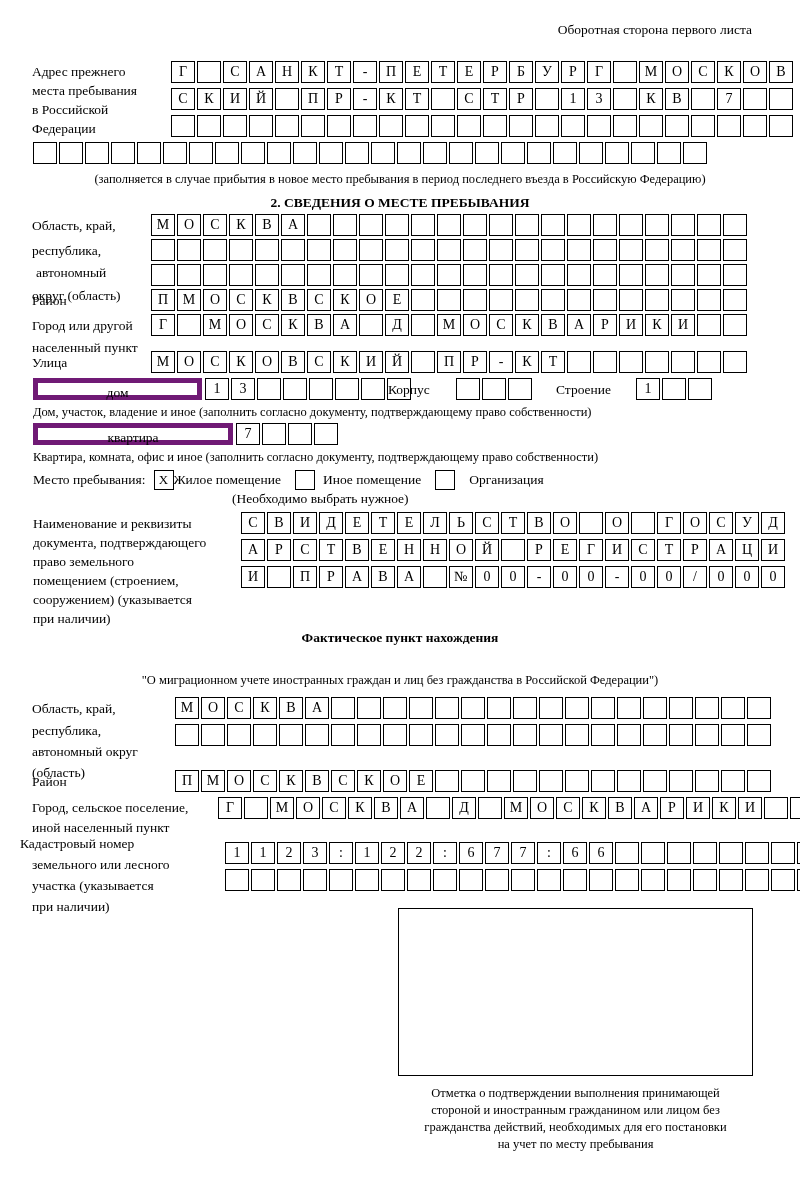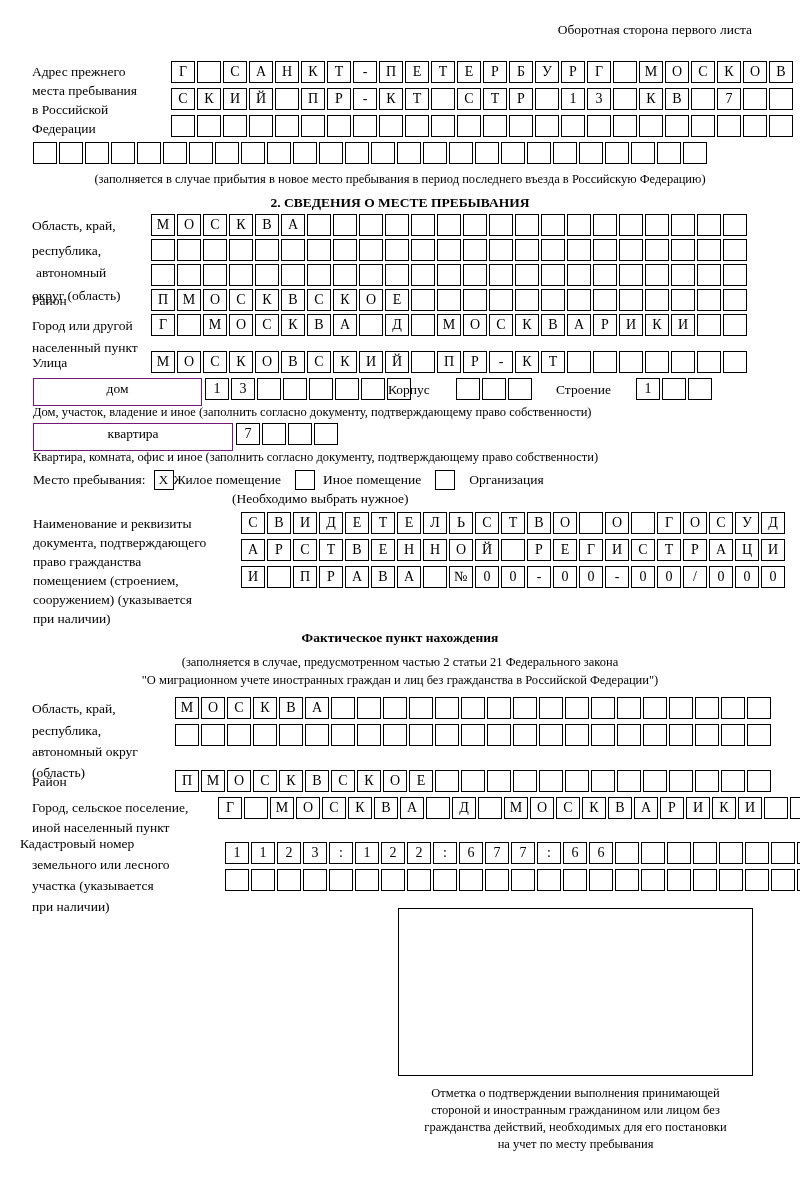--- a/index.html
+++ b/index.html
@@ -59,23 +59,23 @@
     box-sizing: border-box;
     font-size: 14px;
     line-height: 20px;
     text-align: center;
     font-family: "Liberation Serif", serif;
     background: #fff;
   }
   .cell.blank { }
   .wide-label-box {
     position: absolute;
-    border: 1px solid #701a75;
+    border: 5px solid #701a75;
     box-sizing: border-box;
-    height: 28px;
+    height: 22px;
     font-size: 13.5px;
     line-height: 20px;
     text-align: center;
   }
   .chk {
     width: 20px;
     height: 20px;
     border: 1px solid #000;
     box-sizing: border-box;
     display: inline-block;
@@ -432,21 +432,21 @@
     <span style="margin-left:0;">Жилое помещение</span>
     <span class="chk" style="margin-left:14px;"></span>
     <span style="margin-left:8px;">Иное помещение</span>
     <span class="chk" style="margin-left:14px;"></span>
     <span style="margin-left:14px;">Организация</span>
   </div>
   <div class="lbl" style="left:232px; top:489px;">(Необходимо выбрать нужное)</div>
 
   <div class="lbl" style="left:33px; top:514px;">Наименование и реквизиты</div>
   <div class="lbl" style="left:33px; top:533px;">документа, подтверждающего</div>
-  <div class="lbl" style="left:33px; top:552px;">право гражданства</div>
+  <div class="lbl" style="left:33px; top:552px;">право земельного</div>
   <div class="lbl" style="left:33px; top:571px;">помещением (строением,</div>
   <div class="lbl" style="left:33px; top:590px;">сооружением) (указывается</div>
   <div class="lbl" style="left:33px; top:609px;">при наличии)</div>
 
   <div class="boxrow" id="s2-doc-0" style="left:241px; top:512px;">
       <div class="cell">С</div>
       <div class="cell">В</div>
       <div class="cell">И</div>
       <div class="cell">Д</div>
       <div class="cell">Е</div>
@@ -508,21 +508,20 @@
       <div class="cell">-</div>
       <div class="cell">0</div>
       <div class="cell">0</div>
       <div class="cell">/</div>
       <div class="cell">0</div>
       <div class="cell">0</div>
       <div class="cell">0</div>
     </div>
 
   <div class="center-title" style="top:630px;">Фактическое пункт нахождения</div>
-  <div class="center-note" style="top:655px;">(заполняется в случае, предусмотренном частью 2 статьи 21 Федерального закона</div>
   <div class="center-note" style="top:673px;">"О миграционном учете иностранных граждан и лиц без гражданства в Российской Федерации")</div>
 
   <div class="lbl" style="left:32px; top:699px;">Область, край,</div>
   <div class="lbl" style="left:32px; top:721px;">республика,</div>
   <div class="lbl" style="left:32px; top:742px;">автономный округ</div>
   <div class="lbl" style="left:32px; top:763px;">(область)</div>
 
   <div class="boxrow" id="s3-region-0" style="left:175px; top:697px;">
       <div class="cell">М</div>
       <div class="cell">О</div>

